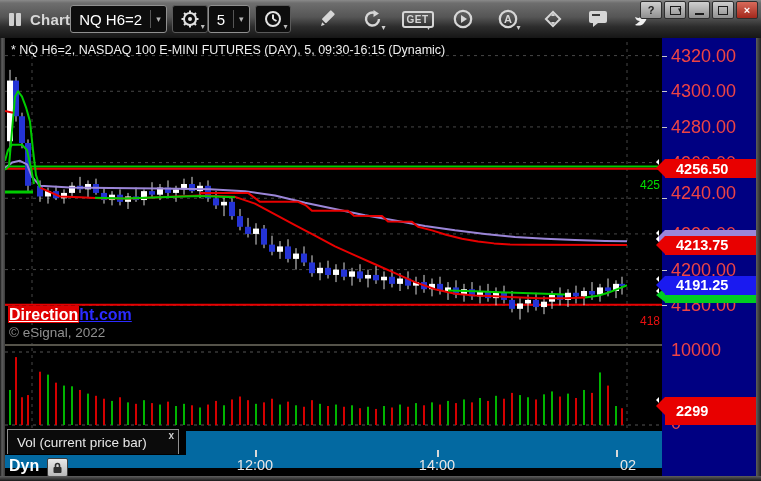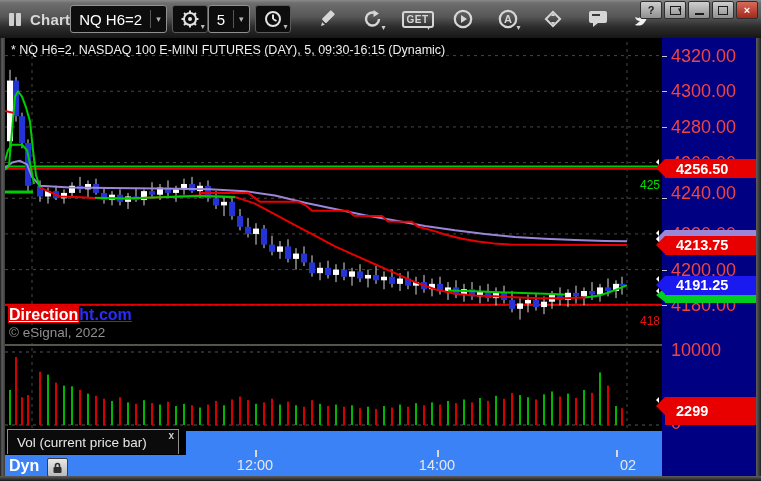--- a/index.html
+++ b/index.html
@@ -36,21 +36,21 @@
   .wc.close{background:linear-gradient(#d86a5a,#a3281c);color:#fff;}
   .wc .box{width:8px;height:7px;border:1.5px solid #1b1b1b;display:block;}
   .wc .rbox{width:9px;height:7px;border:1.5px solid #1b1b1b;display:block;position:relative;}
   .wc .rbox:after{content:"▾";position:absolute;right:-2px;top:-1px;font-size:7px;}
 
   
   .chart-wrap{position:absolute;left:5px;top:38px;width:657px;height:306px;background:#000;}
   .vol-wrap{position:absolute;left:5px;top:344px;width:657px;height:87px;background:#000;
     border-top:2px solid #55534a;box-sizing:border-box;}
   .price-axis{position:absolute;left:662px;top:38px;width:94px;height:438px;background:#000082;}
-  .bottom-bar{position:absolute;left:5px;top:431px;width:657px;height:47px;background:#3b82f6;}
+  .bottom-bar{position:absolute;left:5px;top:431px;width:657px;height:37px;background:#0369a1;}
   .tab-strip{position:absolute;left:0;top:0;width:181px;height:24px;background:#000;}
   .vol-tab{position:absolute;left:2px;top:-2px;width:172px;height:25px;background:#0b0b0b;
     border:1px solid #8f8f8f;border-bottom:none;color:#e8e8e8;font-size:13.5px;
     display:flex;align-items:center;padding-left:9px;box-sizing:border-box;}
   .vol-tab .tab-x{position:absolute;right:4px;top:0px;color:#cfcfcf;font-size:10px;font-weight:bold;}
   .dyn-label{position:absolute;left:4px;top:26px;color:#fff;font-weight:bold;font-size:16px;}
   .lock-btn{position:absolute;left:42px;top:27px;width:19px;height:17px;background:linear-gradient(#e9e9e9,#b9b9b9);
     border:1px solid #3c3c3c;border-radius:2px;display:flex;align-items:center;justify-content:center;}
   .time-label{position:absolute;top:26px;transform:translateX(-50%);color:#e8e8e8;font-size:14.5px;}
   .time-tick{position:absolute;top:19px;width:2px;height:7px;background:#d8d8d8;}

